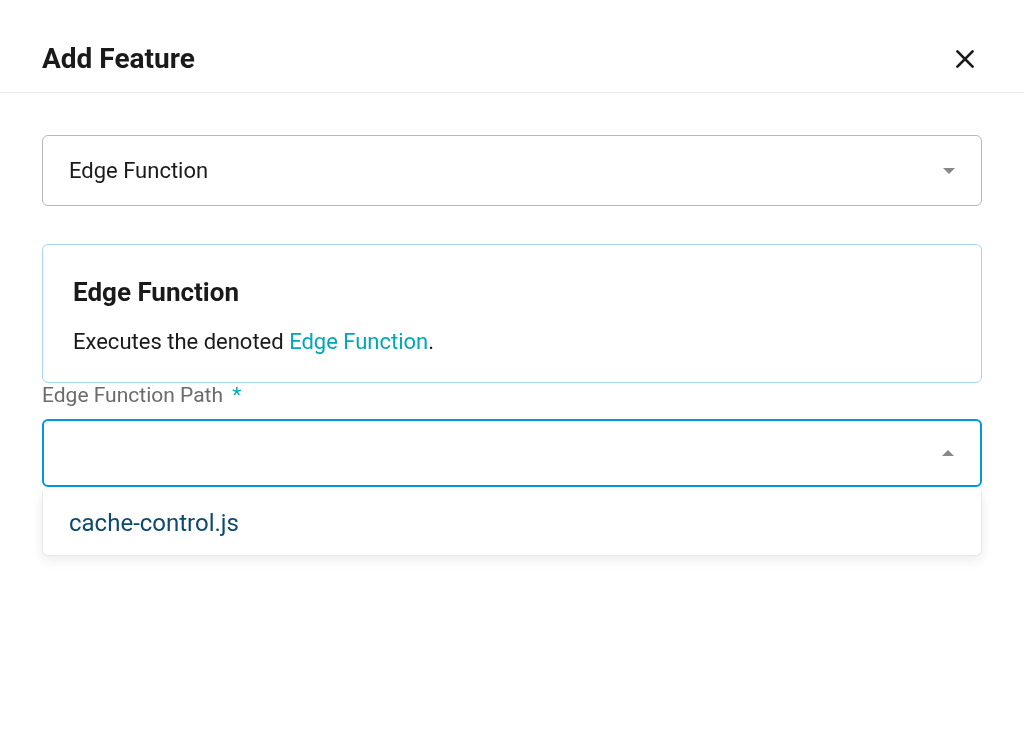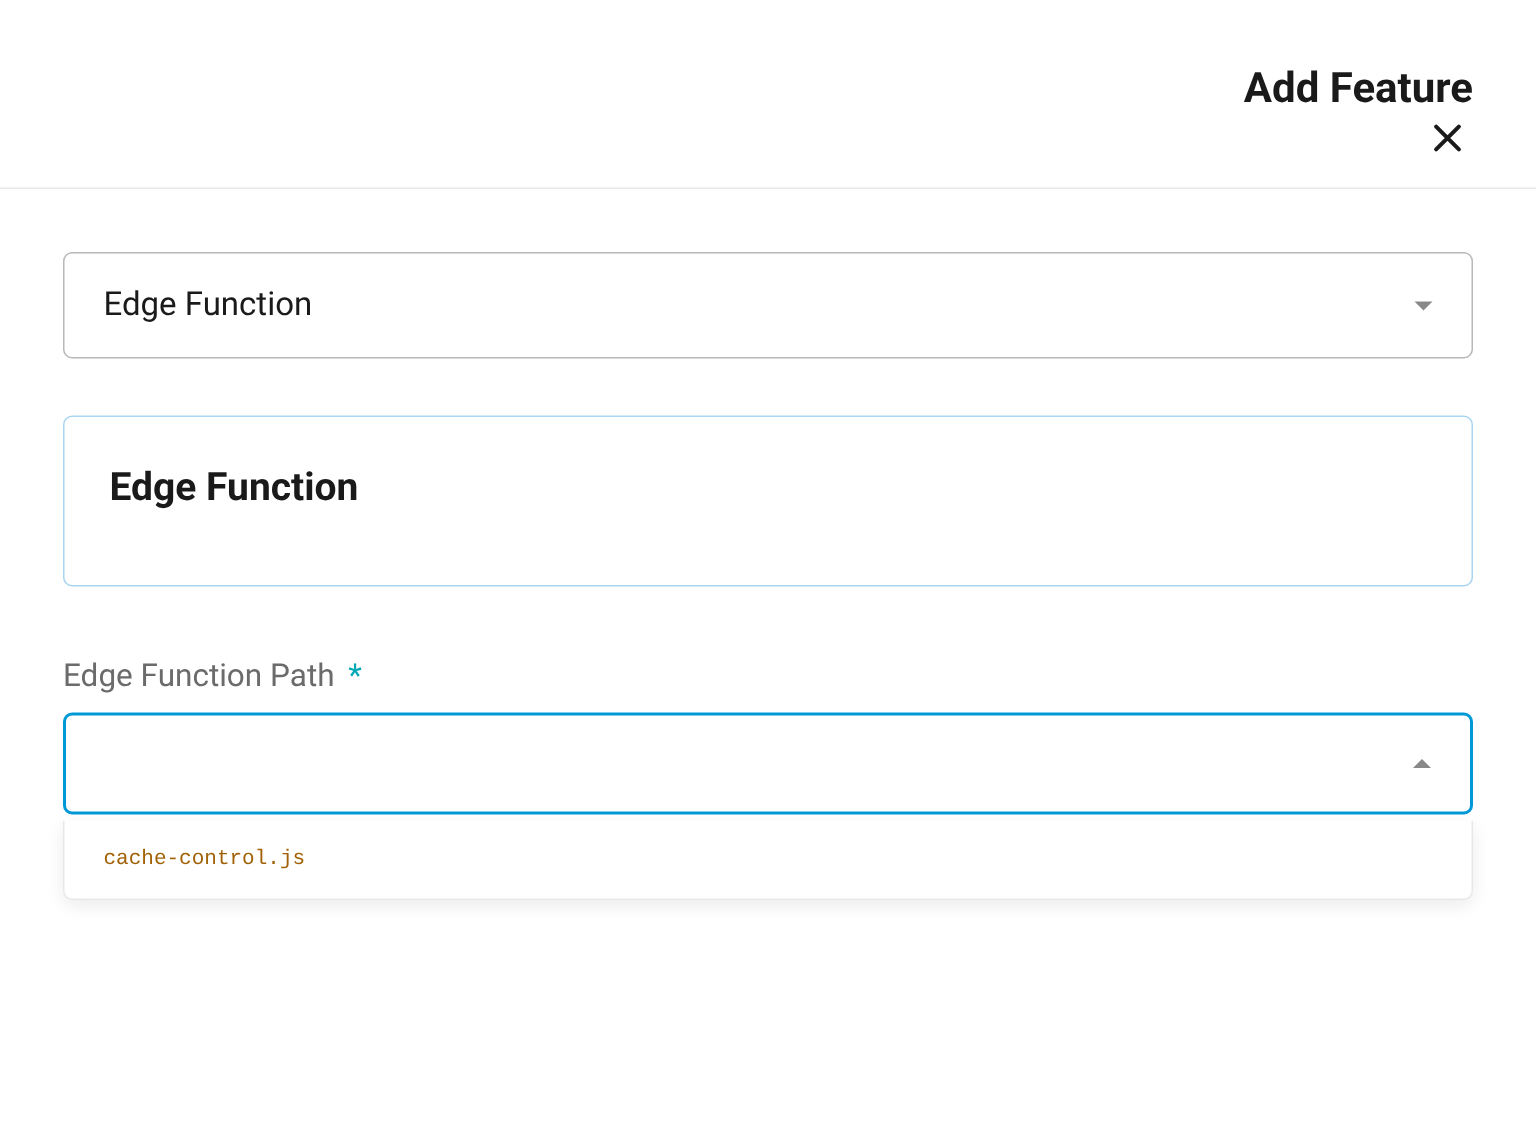--- a/index.html
+++ b/index.html
@@ -10,24 +10,23 @@
     body {
       font-family: -apple-system, BlinkMacSystemFont, "Segoe UI", Roboto, Helvetica, Arial, sans-serif;
       background: #ffffff;
       color: #1a1a1a;
       width: 1024px;
       height: 750px;
     }
     .dialog-header {
       display: flex;
       justify-content: space-between;
-      align-items: flex-end;
+      align-items: flex-start;
       padding: 42px 42px 16px 42px;
       border-bottom: 1px solid #e8e8e8;
-      flex-direction: column;
     }
     .dialog-title {
       font-size: 28px;
       font-weight: 700;
       color: #1a1a1a;
     }
     .close-button {
       background: none;
       border: none;
       cursor: pointer;
@@ -89,21 +88,20 @@
     }
     .info-desc {
       font-size: 22px;
       color: #1a1a1a;
     }
     .info-link {
       color: #00a7b5;
       text-decoration: none;
     }
     .field-group {
-      margin-top: 48px;
     }
     .field-label {
       font-size: 21px;
       color: #6b6b6b;
       display: inline;
     }
     .required-mark {
       color: #00a7b5;
       margin-left: 4px;
       font-size: 21px;
@@ -129,24 +127,23 @@
       margin-top: 4px;
       border: 1px solid #e8e8e8;
       border-top: none;
       border-radius: 0 0 6px 6px;
       background: #ffffff;
       box-shadow: 0 4px 12px rgba(0,0,0,0.08);
       overflow: hidden;
     }
     .dropdown-item {
       padding: 18px 26px;
-      font-size: 14px;
-      color: #a16207;
+      font-size: 24px;
+      color: #0c4a6e;
       cursor: pointer;
-      font-family: Liberation Mono, monospace;
     }
     .dropdown-item:hover,
     .dropdown-item.hovered {
       background: #eef7fa;
     }
   </style>
 </head>
 <body>
 
 <div class="dialog-header">
@@ -160,20 +157,23 @@
 
 <div class="dialog-body">
 
   <div class="select-control">
     <span class="select-value">Edge Function</span>
     <span class="caret-down"></span>
   </div>
 
   <div class="info-panel">
     <div class="info-title">Edge Function</div>
+    <div class="info-desc">
+      <span>Executes the denoted </span><a href="#" class="info-link">Edge Function</a><span>.</span>
+    </div>
   </div>
 
   <div class="field-group">
     <span class="field-label">Edge Function Path </span><span class="required-mark">*</span>
 
     <div class="path-select">
       <span class="path-select-value"></span>
       <span class="caret-up"></span>
     </div>
 

